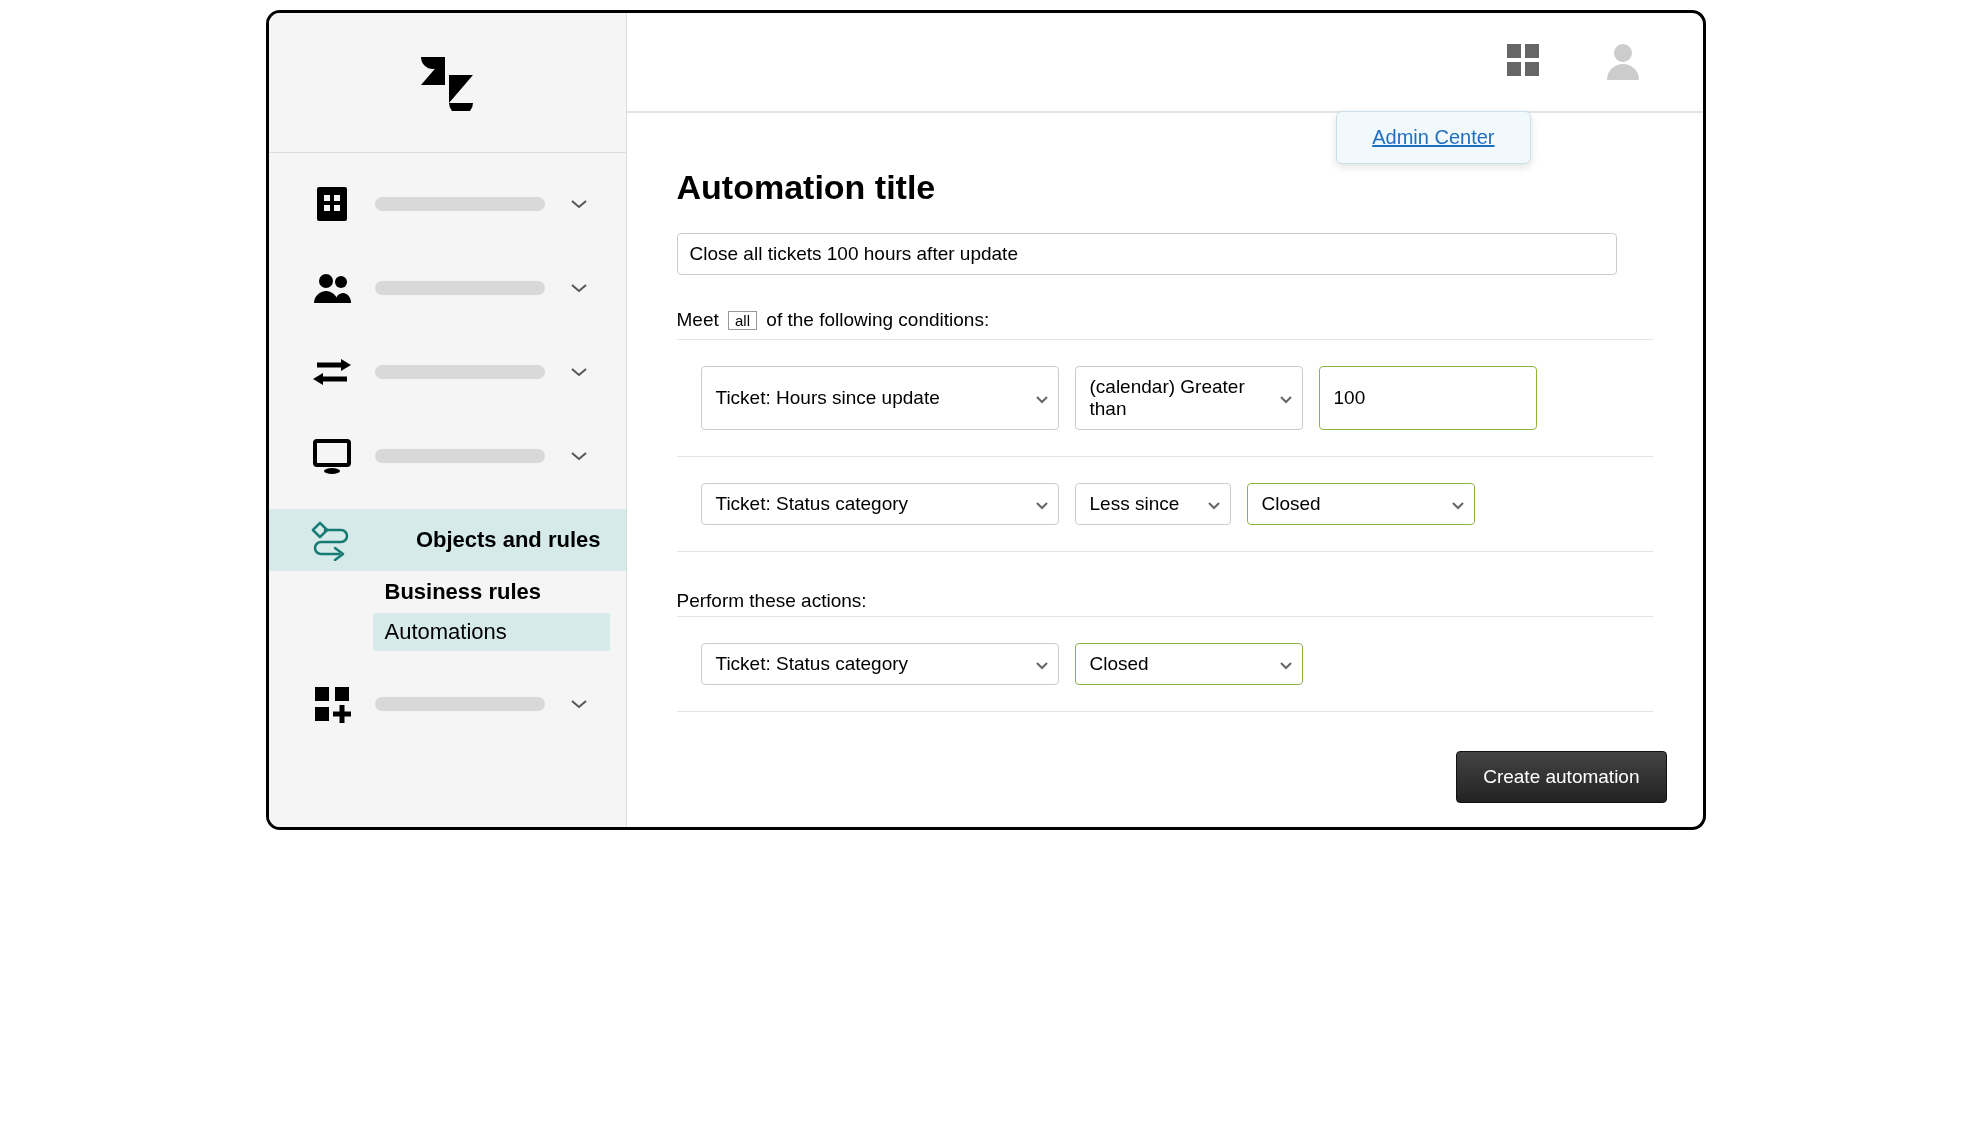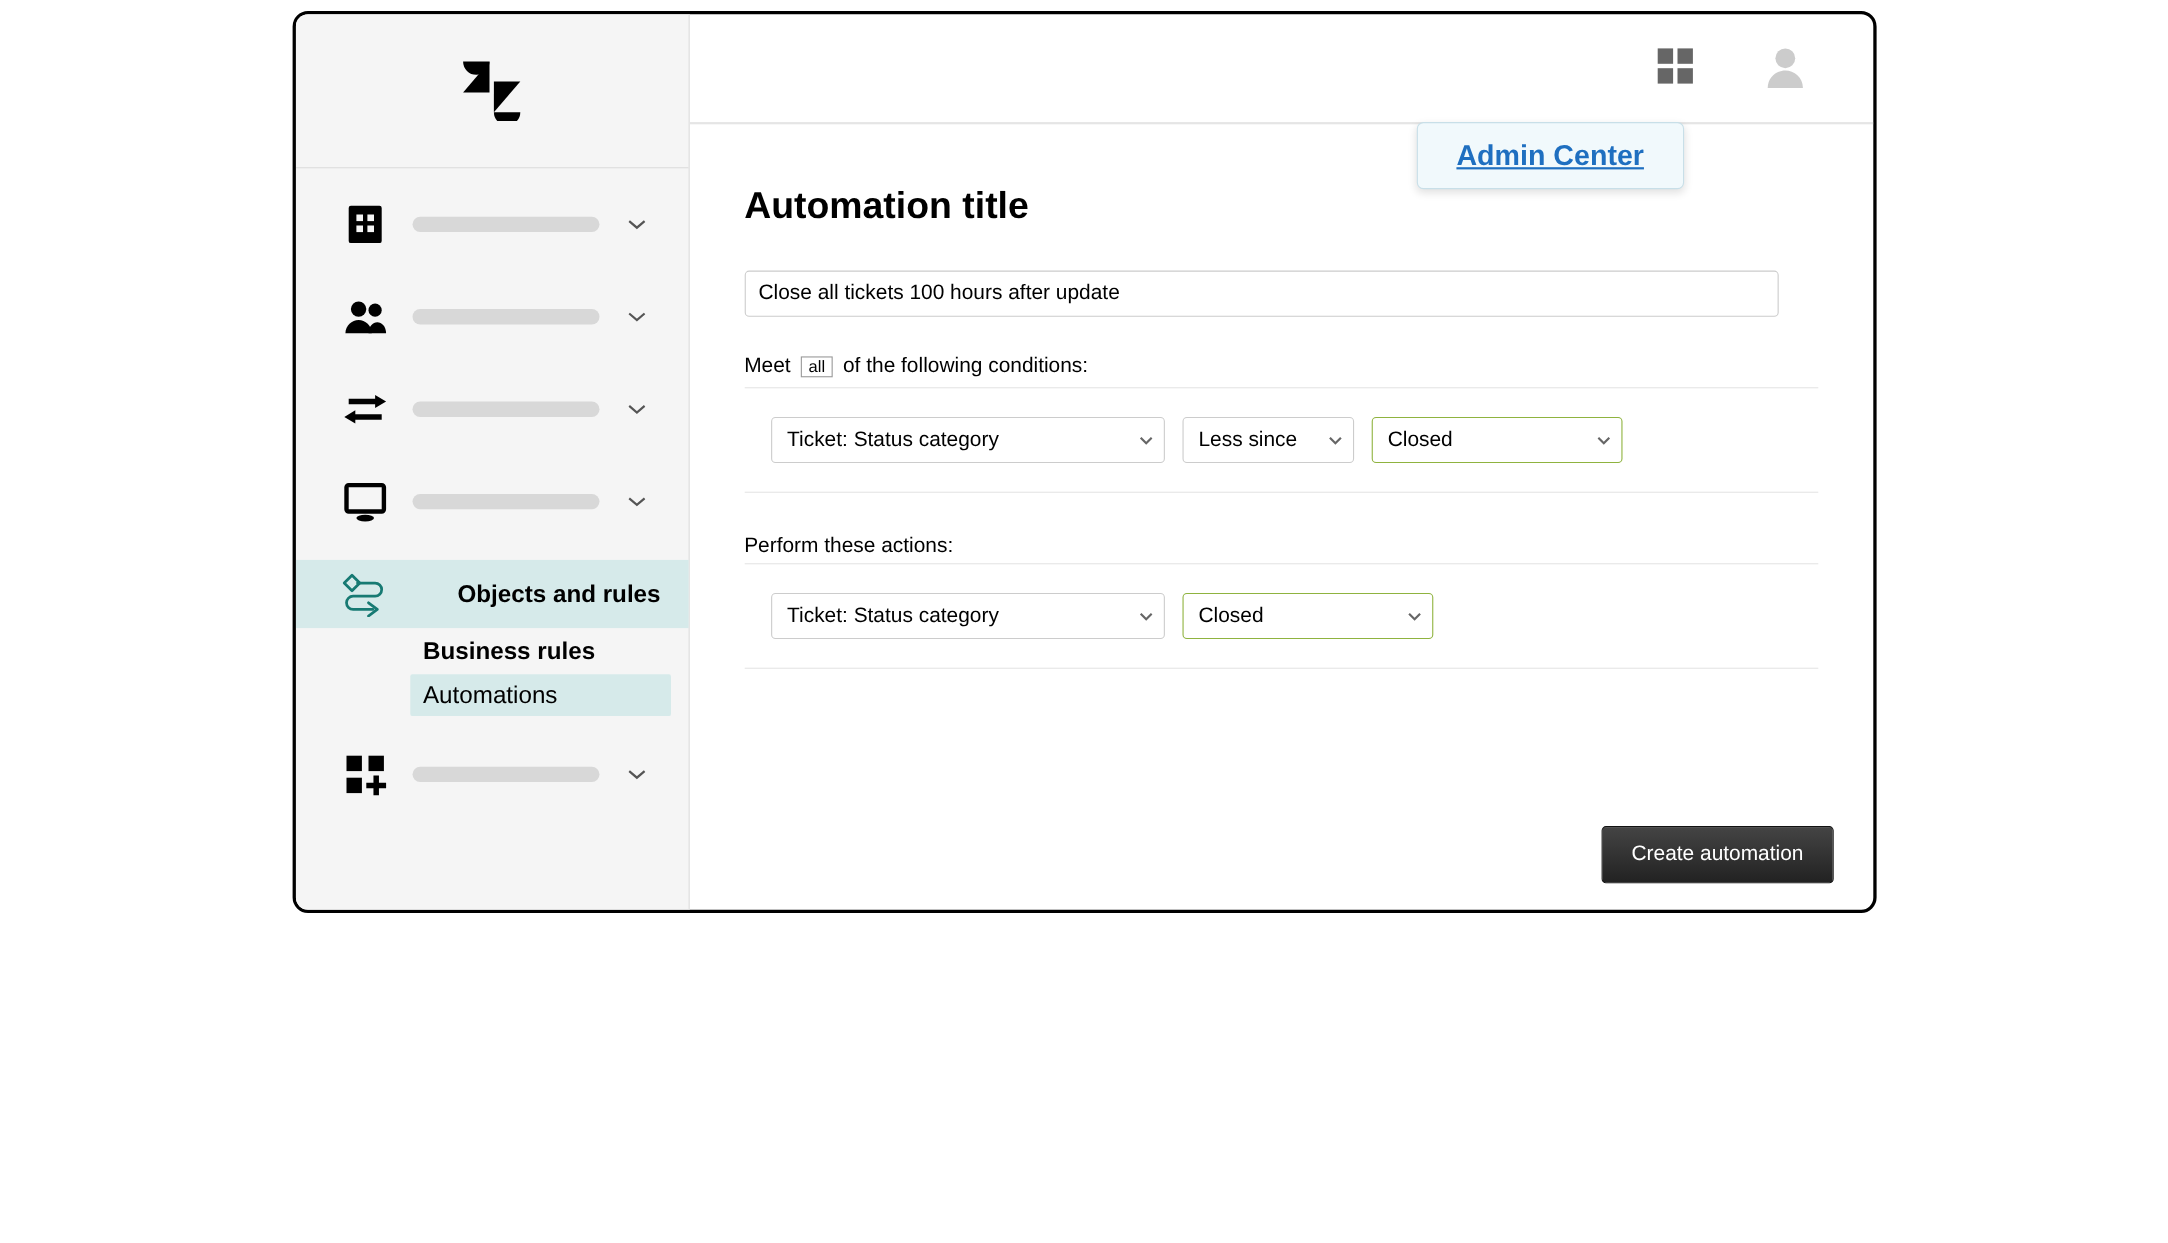--- a/index.html
+++ b/index.html
@@ -112,42 +112,40 @@
       top: 98px;
       right: 172px;
       background: #f1f9fc;
       border: 1px solid #c8dfe8;
       border-radius: 6px;
       padding: 14px 35px;
       box-shadow: 0 3px 8px rgba(0,0,0,0.12);
     }
     .tooltip-badge a {
       color: #1f6fc0;
-      font-size: 26px;
+      font-size: 20px;
       text-decoration: underline;
-      font-weight: bold;
     }
     .content {
       padding: 55px 50px 20px 50px;
       flex: 1;
       overflow: auto;
     }
     .page-title {
       font-size: 34px;
       font-weight: 700;
       margin-bottom: 26px;
     }
     .title-input {
       width: 940px;
       padding: 9px 12px;
       font-size: 19px;
       border: 1px solid #ccc;
       border-radius: 4px;
       margin-bottom: 34px;
-      margin-top: 13px;
     }
     .cond-header {
       font-size: 19px;
       margin-bottom: 8px;
     }
     .inline-box {
       display: inline-block;
       border: 1px solid #999;
       padding: 0px 6px;
       margin: 0 4px;
@@ -361,20 +359,35 @@
       <input class="title-input" value="Close all tickets 100 hours after update" style="">
 
       <div class="cond-header">
         <span>Meet</span>
         <span class="inline-box">all</span>
         <span>of the following conditions:</span>
       </div>
       <hr class="divider">
 
       
+      <div class="cond-row">
+        <div class="sel sel-wide">
+          <span>Ticket: Hours since update</span>
+          <span class="chev"><svg viewBox="0 0 12 8">
+                <polyline points="1,1 6,6 11,1"></polyline>
+              </svg></span>
+        </div>
+        <div class="sel sel-med">
+          <span>(calendar) Greater than</span>
+          <span class="chev"><svg viewBox="0 0 12 8">
+                <polyline points="1,1 6,6 11,1"></polyline>
+              </svg></span>
+        </div>
+        <input class="val-input" value="100" style="">
+      </div>
 
       
       <div class="cond-row">
         <div class="sel sel-wide">
           <span>Ticket: Status category</span>
           <span class="chev"><svg viewBox="0 0 12 8">
                 <polyline points="1,1 6,6 11,1"></polyline>
               </svg></span>
         </div>
         <div class="sel sel-sm">

